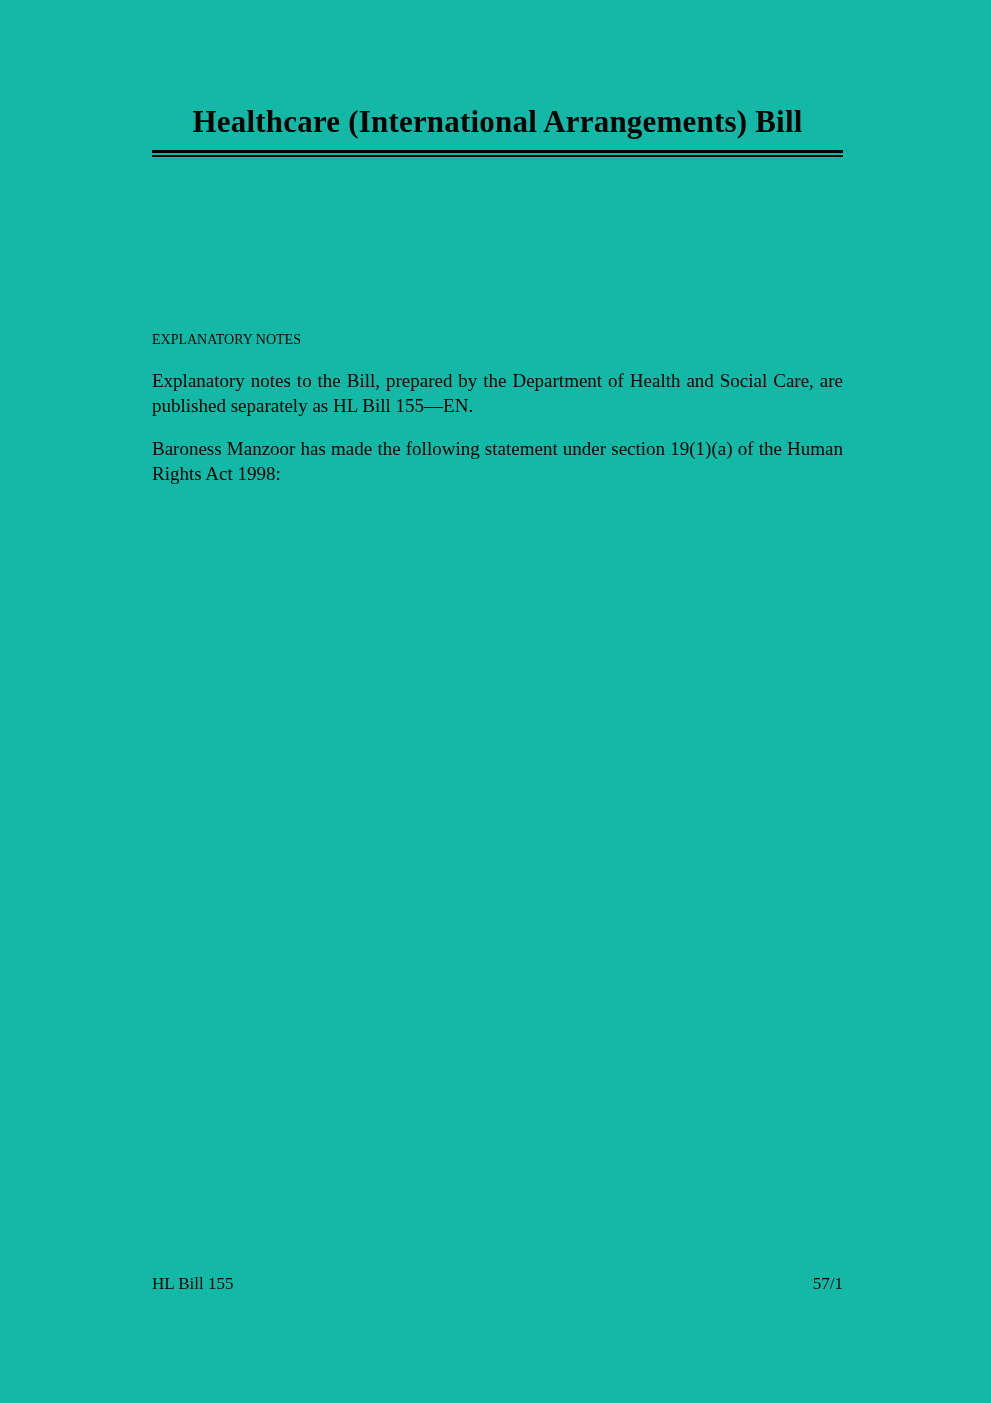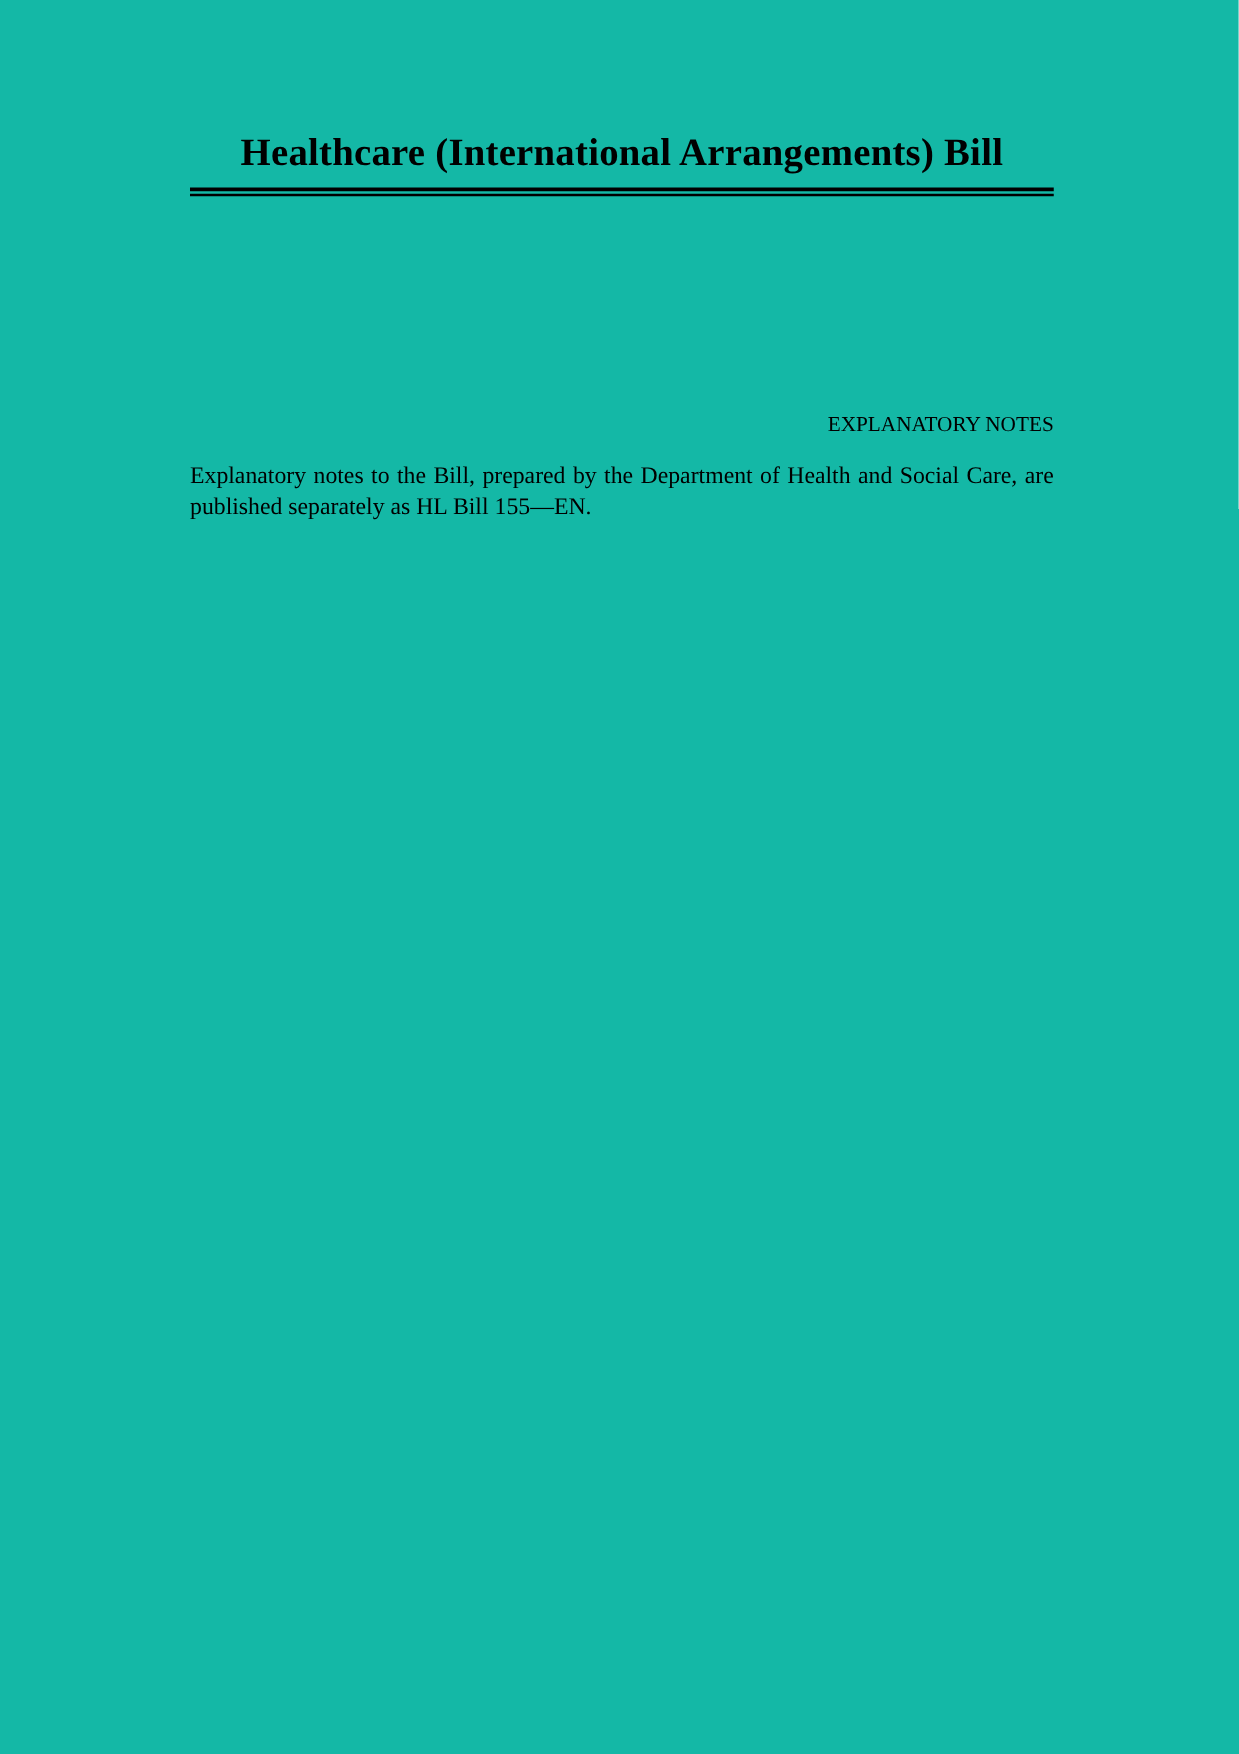--- a/index.html
+++ b/index.html
@@ -32,23 +32,23 @@
     letter-spacing: 0.2px;
   }
   .title-rule {
     margin-top: 10px;
     height: 2px;
     border-top: 3px solid #000000;
     border-bottom: 2px solid #000000;
     width: 100%;
   }
   .section-heading {
-    font-size: 17px;
+    font-size: 14px;
     line-height: 25px;
-    text-align: right;
+    text-align: left;
     font-weight: normal;
     margin: 0;
   }
   .heading-explanatory {
     margin-top: 170px;
   }
   .heading-echr {
     margin-top: 37px;
   }
   .para {
@@ -85,17 +85,22 @@
 
     <div class="bill-title">Healthcare (International Arrangements) Bill</div>
 
     <div class="title-rule"></div>
 
     <div class="section-heading heading-explanatory">EXPLANATORY NOTES</div>
 
     <p class="para para-explanatory">Explanatory notes to the Bill, prepared by the Department of Health and Social Care, are published separately as HL Bill 155—EN.</p>
 
 
+    <p class="para para-intro">Baroness Manzoor has made the following statement under section 19(1)(a) of the Human Rights Act 1998:</p>
 
 
   </div>
 
+  <div class="footer">
+    <span>HL Bill 155</span>
+    <span>57/1</span>
+  </div>
 </div>
 
 </body></html>

